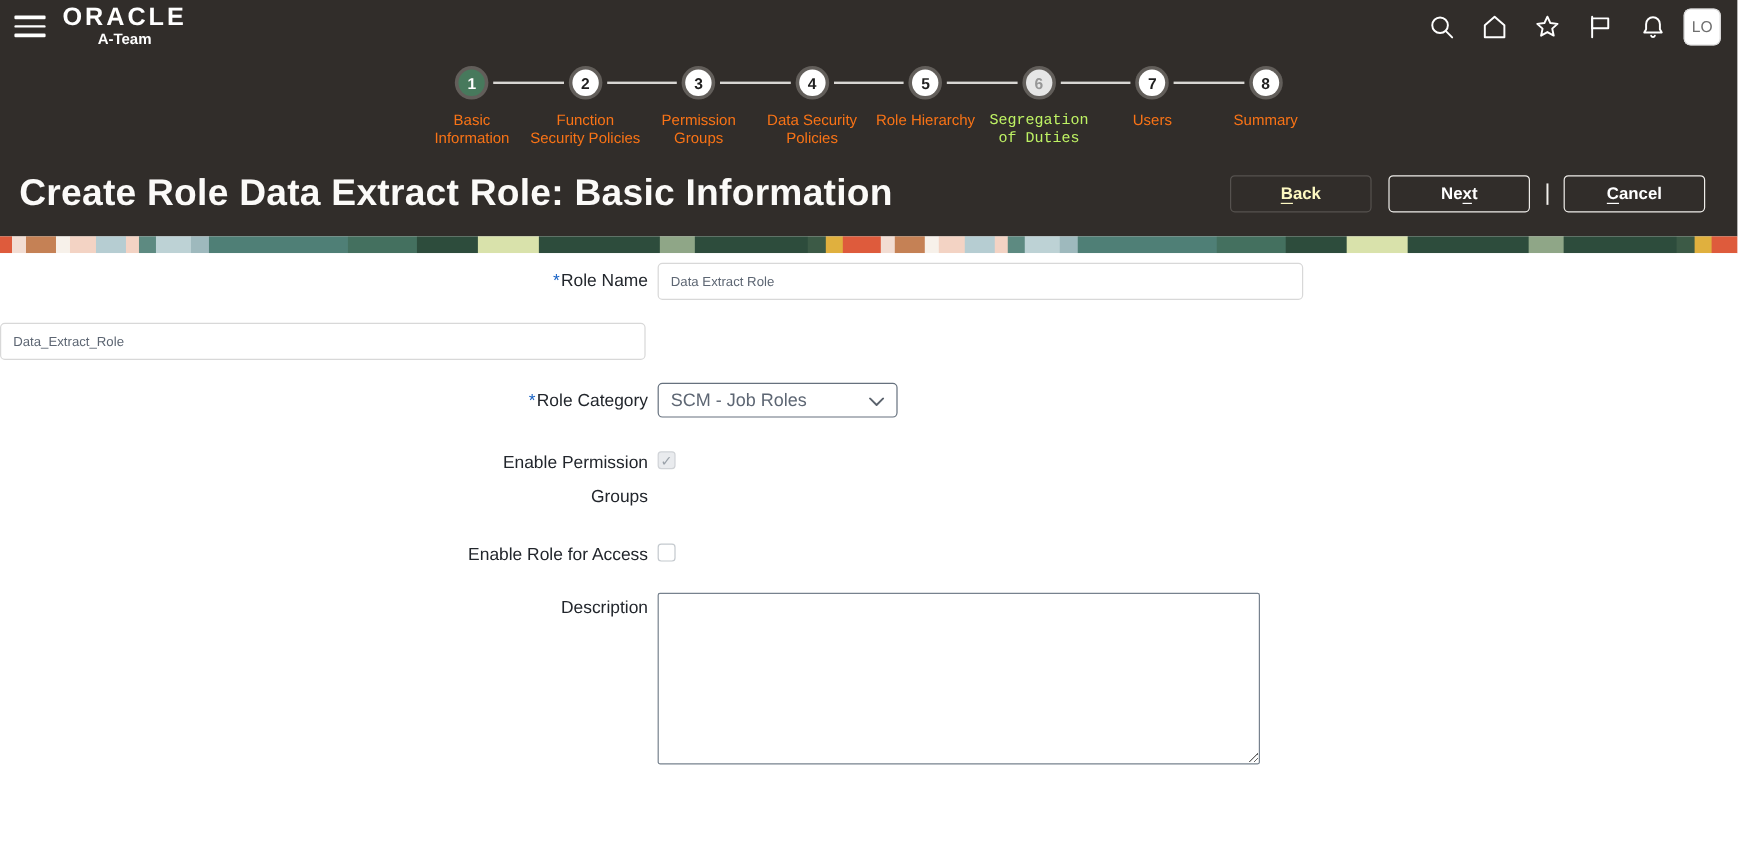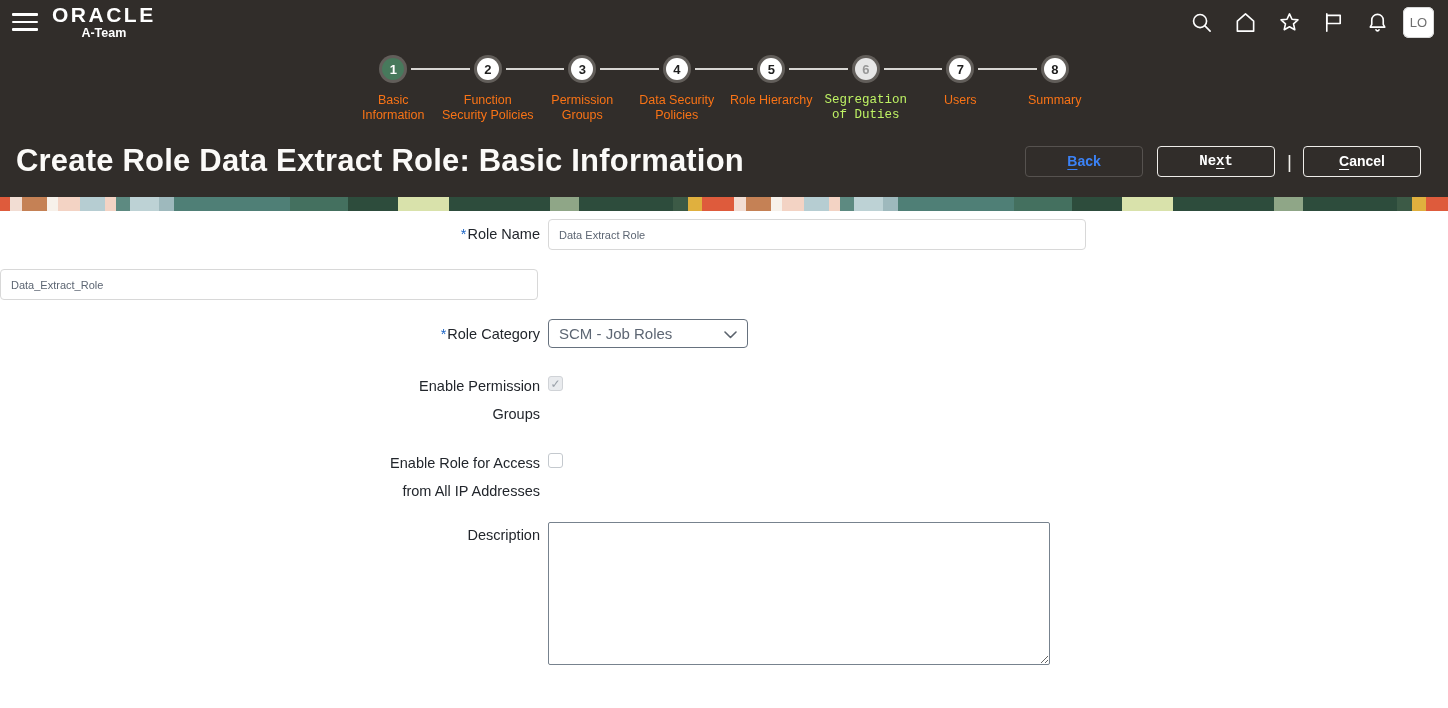--- a/index.html
+++ b/index.html
@@ -41,22 +41,22 @@
   
   .titlebar { display:flex; align-items:center; padding:14px 27px 18px 16px; }
   .page-title { font-family:Liberation Sans, sans-serif; font-size:31px; font-weight:700;
     color:#fbfaf8; letter-spacing:.2px; }
   .titlebar .spacer { flex:1; }
   .actions { display:flex; align-items:center; }
   .btn { width:118px; height:31px; border-radius:4px; background:transparent;
     border:1px solid #efedea; color:#fff; font-family:"Liberation Sans",sans-serif;
     font-size:14px; font-weight:700; cursor:pointer; }
   .btn .key { text-decoration:underline; text-underline-offset:2.5px; }
-  .btn.disabled { border-color:#56524f; color:#3b82f6; cursor:default; }
-  .btn + .btn { margin-left:14px;font-family:Liberation Mono, monospace; }
+  .btn.disabled { border-color:#56524f; color:#fef9c3; cursor:default; }
+  .btn + .btn { margin-left:14px; }
   .btn-sep { color:#f2f0ec; font-size:19px; font-weight:400; margin:0 11px 0 12px; line-height:1; }
   .actions .btn.cancel { margin-left:0; }
 
   
   .banner { height:14px; width:100%;
     background-image:linear-gradient(90deg,
       #de5b3c 0% 1.4%, #f2ddd3 1.4% 3%, #c58155 3% 6.5%, #f7f1ea 6.5% 8%,
       #f3d3c4 8% 11%, #b6cdd2 11% 14.5%, #f3d3c4 14.5% 16%, #5d8a81 16% 18%,
       #bdd2d5 18% 22%, #9eb9bd 22% 24%, #4f7f76 24% 40%, #44705f 40% 48%,
       #2d4c3c 48% 55%, #d9e2ab 55% 62%, #2d4c3c 62% 76%, #8fa687 76% 80%,
@@ -231,21 +231,20 @@
       <span>Groups</span>
     </div>
     <div class="checkbox checked disabled" role="checkbox" aria-checked="true" aria-disabled="true">
       <span>✓</span>
     </div>
   </div>
 
   <div class="row mb5">
     <div class="lbl multi">
       <span>Enable Role for Access</span>
-      <span>from All IP Addresses</span>
     </div>
     <div class="checkbox" role="checkbox" aria-checked="false"></div>
   </div>
 
   <div class="row">
     <div class="lbl top">
       <span>Description</span>
     </div>
     <textarea class="description-area" style=""></textarea>
   </div>

